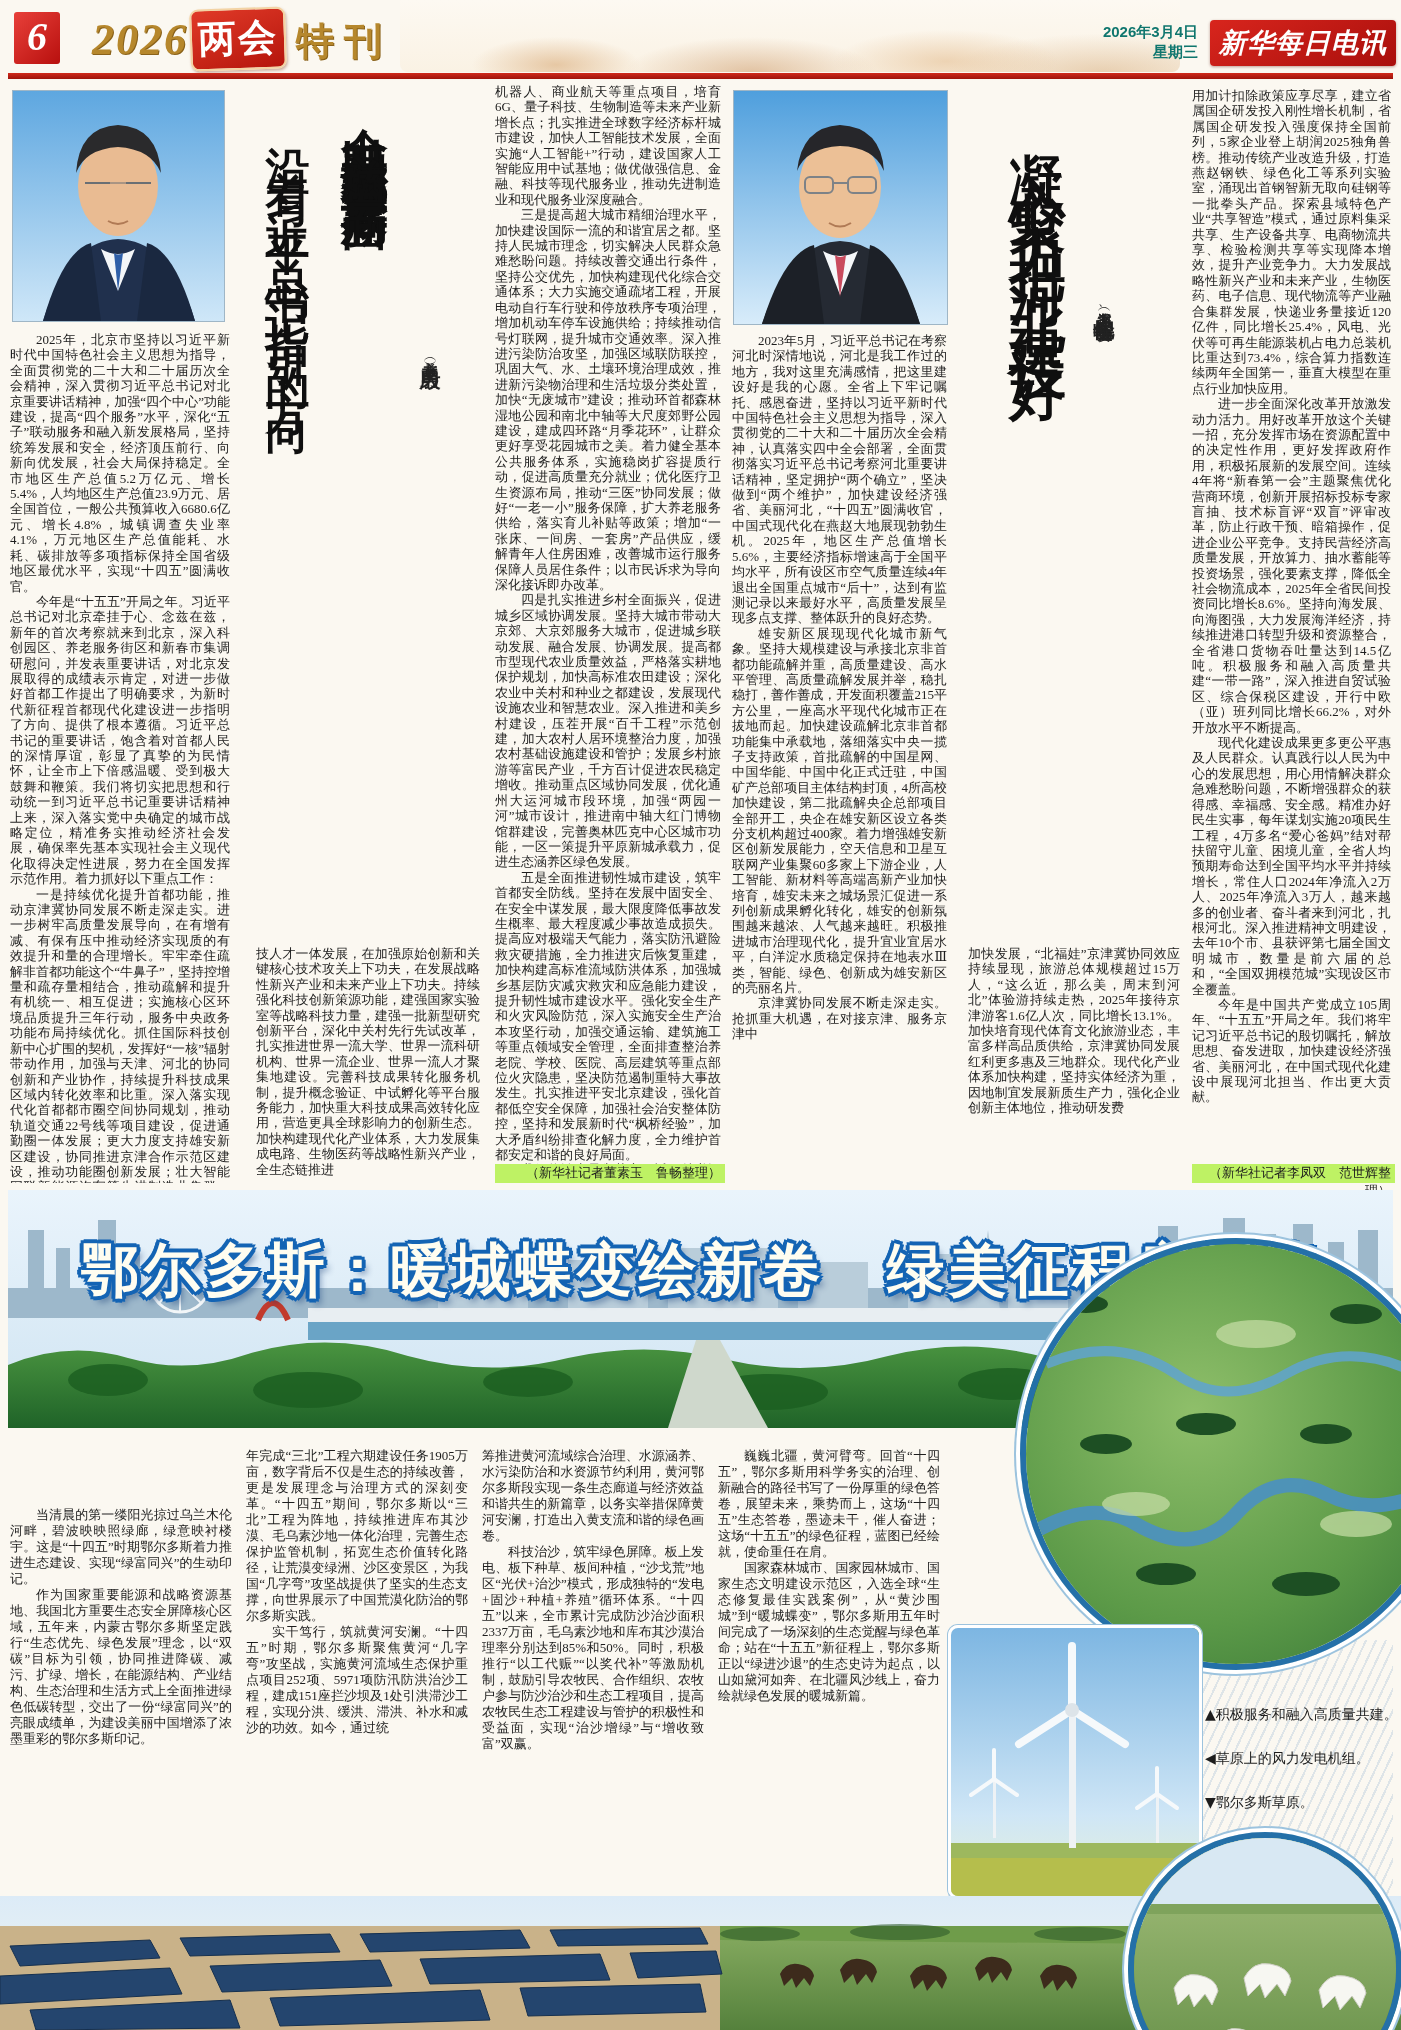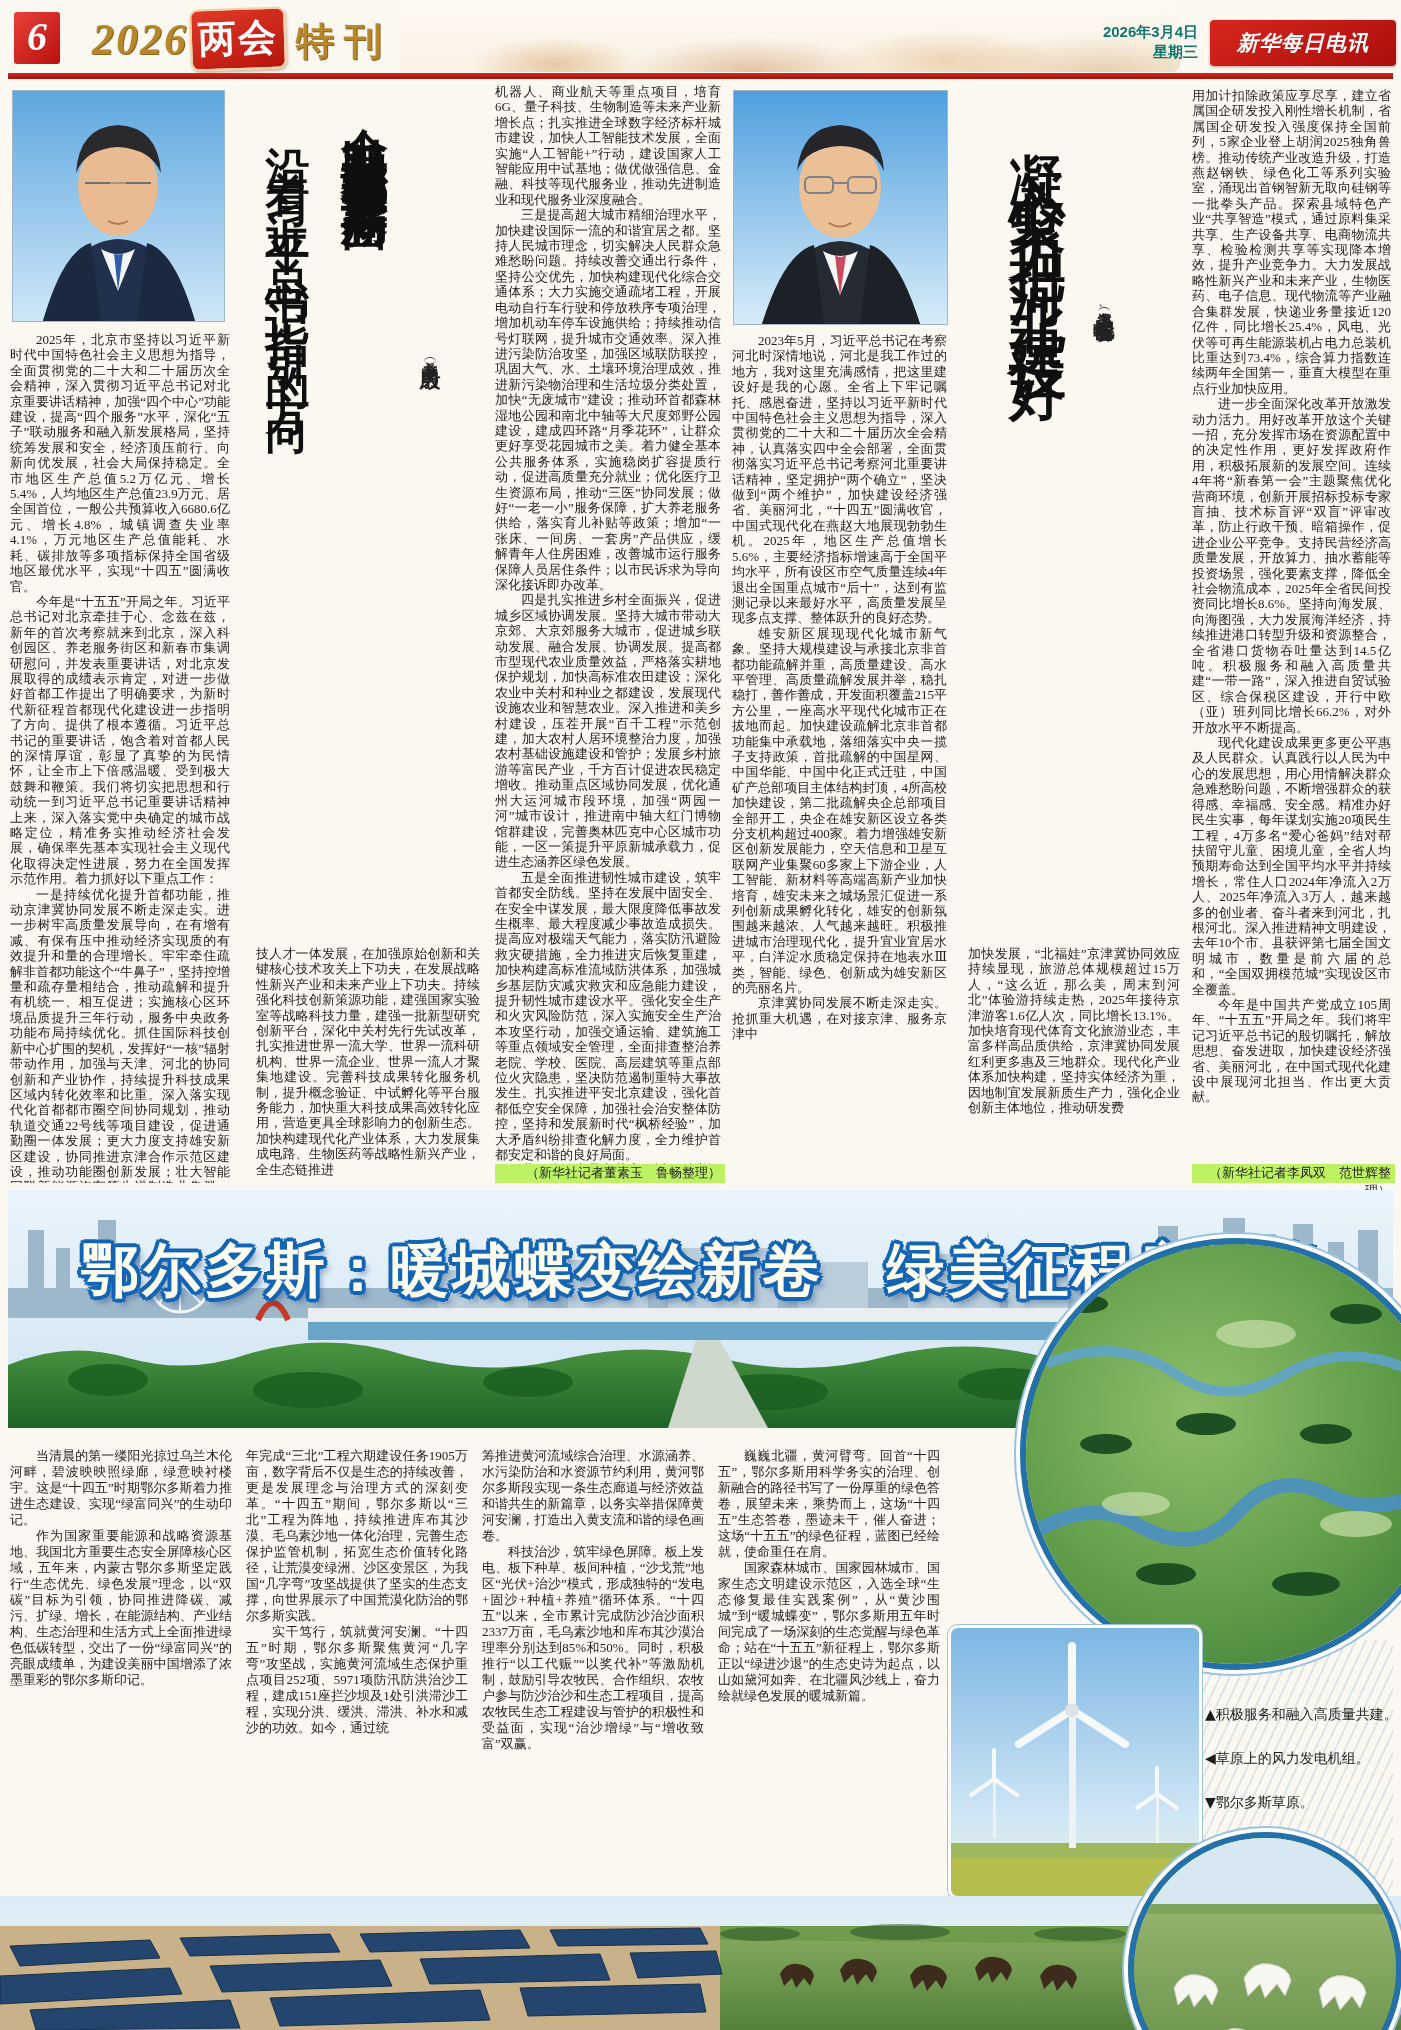--- a/index.html
+++ b/index.html
@@ -10,21 +10,21 @@
   #hdr-year{left:92px;top:14px;font-size:44px;font-weight:900;font-style:italic;color:#b6872c;text-shadow:1px 1px 0 #8a621a;letter-spacing:2px;}
   #hdr-stamp{left:190px;top:8px;width:92px;height:58px;background:linear-gradient(160deg,#e03a28,#b5150c);border:2px solid #f3d3a4;border-radius:9px;color:#fff;font-size:38px;font-weight:900;text-align:center;line-height:56px;letter-spacing:2px;transform:rotate(-2deg);box-shadow:1px 2px 3px rgba(120,40,10,.35);}
   #hdr-tekan{left:296px;top:16px;font-size:38px;font-weight:900;color:#b6872c;letter-spacing:10px;text-shadow:1px 1px 0 #8a621a;}
   #hdr-mountains{left:400px;top:0;width:780px;height:72px;background:
     radial-gradient(120px 40px at 20% 90%,rgba(214,164,110,.55),rgba(214,164,110,0) 70%),
     radial-gradient(180px 50px at 45% 100%,rgba(196,138,84,.45),rgba(196,138,84,0) 70%),
     radial-gradient(160px 45px at 70% 85%,rgba(224,180,130,.5),rgba(224,180,130,0) 70%),
     radial-gradient(220px 55px at 90% 100%,rgba(205,155,100,.4),rgba(205,155,100,0) 70%),
     linear-gradient(#fdf9f2,#faf2e4);border-radius:0 0 8px 8px;}
   #hdr-date{left:1080px;top:22px;width:118px;text-align:right;font-family:"Liberation Sans",sans-serif;font-size:15px;font-weight:bold;color:#0f766e;line-height:20px;}
-  #masthead{left:1210px;top:20px;width:186px;height:46px;background:linear-gradient(150deg,#d8251d,#a90f0c);border-radius:4px;color:#fff;text-align:center;line-height:46px;font-size:21px;font-weight:900;font-style:italic;letter-spacing:1px;box-shadow:0 1px 3px rgba(100,20,10,.4);}
+  #masthead{left:1210px;top:20px;width:186px;height:46px;background:linear-gradient(150deg,#d8251d,#a90f0c);border-radius:4px;color:#fff;text-align:center;line-height:46px;font-size:27px;font-weight:900;font-style:italic;letter-spacing:1px;box-shadow:0 1px 3px rgba(100,20,10,.4);}
   #hdr-rule{left:8px;top:73px;width:1385px;height:6px;background:linear-gradient(#d02a1c,#9e130b);}
   
   .coltext{font-size:13px;line-height:15.4px;text-align:justify;overflow:hidden;color:#1d1d1d;}
   .coltext p{margin:0;text-indent:2em;}
   .coltext p.flush{text-indent:0;}
   .portrait{border:1px solid #9fb6c6;}
   .vhead{writing-mode:vertical-rl;text-orientation:upright;font-weight:900;color:#0f0f0f;font-family:"Liberation Serif","DejaVu Serif",serif;}
   .vby{writing-mode:vertical-rl;text-orientation:upright;color:#222;}
   .credit{font-size:13px;background:#bef264;text-align:right;padding-right:4px;color:#1d1d1d;}
   
@@ -195,21 +195,21 @@
         <ellipse cx="520" cy="192" rx="45" ry="15"></ellipse>
         <ellipse cx="760" cy="202" rx="60" ry="18"></ellipse>
         <ellipse cx="1000" cy="194" rx="50" ry="16"></ellipse>
         <ellipse cx="1230" cy="204" rx="58" ry="18"></ellipse>
     </g>
     <path d="M660 238 L688 150 L712 150 L760 238 Z" fill="#cfd8cc"></path>
   </svg>
 </div>
 <div class="abs" id="banner-title">鄂尔多斯：暖城蝶变绘新卷　绿美征程启新篇</div>
 
-<div class="abs coltext ord-col" style="left:10px;top:1448px;width:222px;height:446px;">
+<div class="abs coltext ord-col" style="left:10px;top:1507px;width:222px;height:446px;">
     <p>当清晨的第一缕阳光掠过乌兰木伦河畔，碧波映映照绿廊，绿意映衬楼宇。这是“十四五”时期鄂尔多斯着力推进生态建设、实现“绿富同兴”的生动印记。</p>
     <p>作为国家重要能源和战略资源基地、我国北方重要生态安全屏障核心区域，五年来，内蒙古鄂尔多斯坚定践行“生态优先、绿色发展”理念，以“双碳”目标为引领，协同推进降碳、减污、扩绿、增长，在能源结构、产业结构、生态治理和生活方式上全面推进绿色低碳转型，交出了一份“绿富同兴”的亮眼成绩单，为建设美丽中国增添了浓墨重彩的鄂尔多斯印记。</p>
   </div>
 <div class="abs coltext ord-col" style="left:246px;top:1448px;width:222px;height:446px;">
     <p class="flush">年完成“三北”工程六期建设任务1905万亩，数字背后不仅是生态的持续改善，更是发展理念与治理方式的深刻变革。“十四五”期间，鄂尔多斯以“三北”工程为阵地，持续推进库布其沙漠、毛乌素沙地一体化治理，完善生态保护监管机制，拓宽生态价值转化路径，让荒漠变绿洲、沙区变景区，为我国“几字弯”攻坚战提供了坚实的生态支撑，向世界展示了中国荒漠化防治的鄂尔多斯实践。</p>
     <p>实干笃行，筑就黄河安澜。“十四五”时期，鄂尔多斯聚焦黄河“几字弯”攻坚战，实施黄河流域生态保护重点项目252项、5971项防汛防洪治沙工程，建成151座拦沙坝及1处引洪滞沙工程，实现分洪、缓洪、滞洪、补水和减沙的功效。如今，通过统</p>
   </div>
 <div class="abs coltext ord-col" style="left:482px;top:1448px;width:222px;height:446px;">
     <p class="flush">筹推进黄河流域综合治理、水源涵养、水污染防治和水资源节约利用，黄河鄂尔多斯段实现一条生态廊道与经济效益和谐共生的新篇章，以务实举措保障黄河安澜，打造出入黄支流和谐的绿色画卷。</p>
     <p>科技治沙，筑牢绿色屏障。板上发电、板下种草、板间种植，“沙戈荒”地区“光伏+治沙”模式，形成独特的“发电+固沙+种植+养殖”循环体系。“十四五”以来，全市累计完成防沙治沙面积2337万亩，毛乌素沙地和库布其沙漠治理率分别达到85%和50%。同时，积极推行“以工代赈”“以奖代补”等激励机制，鼓励引导农牧民、合作组织、农牧户参与防沙治沙和生态工程项目，提高农牧民生态工程建设与管护的积极性和受益面，实现“治沙增绿”与“增收致富”双赢。</p>

